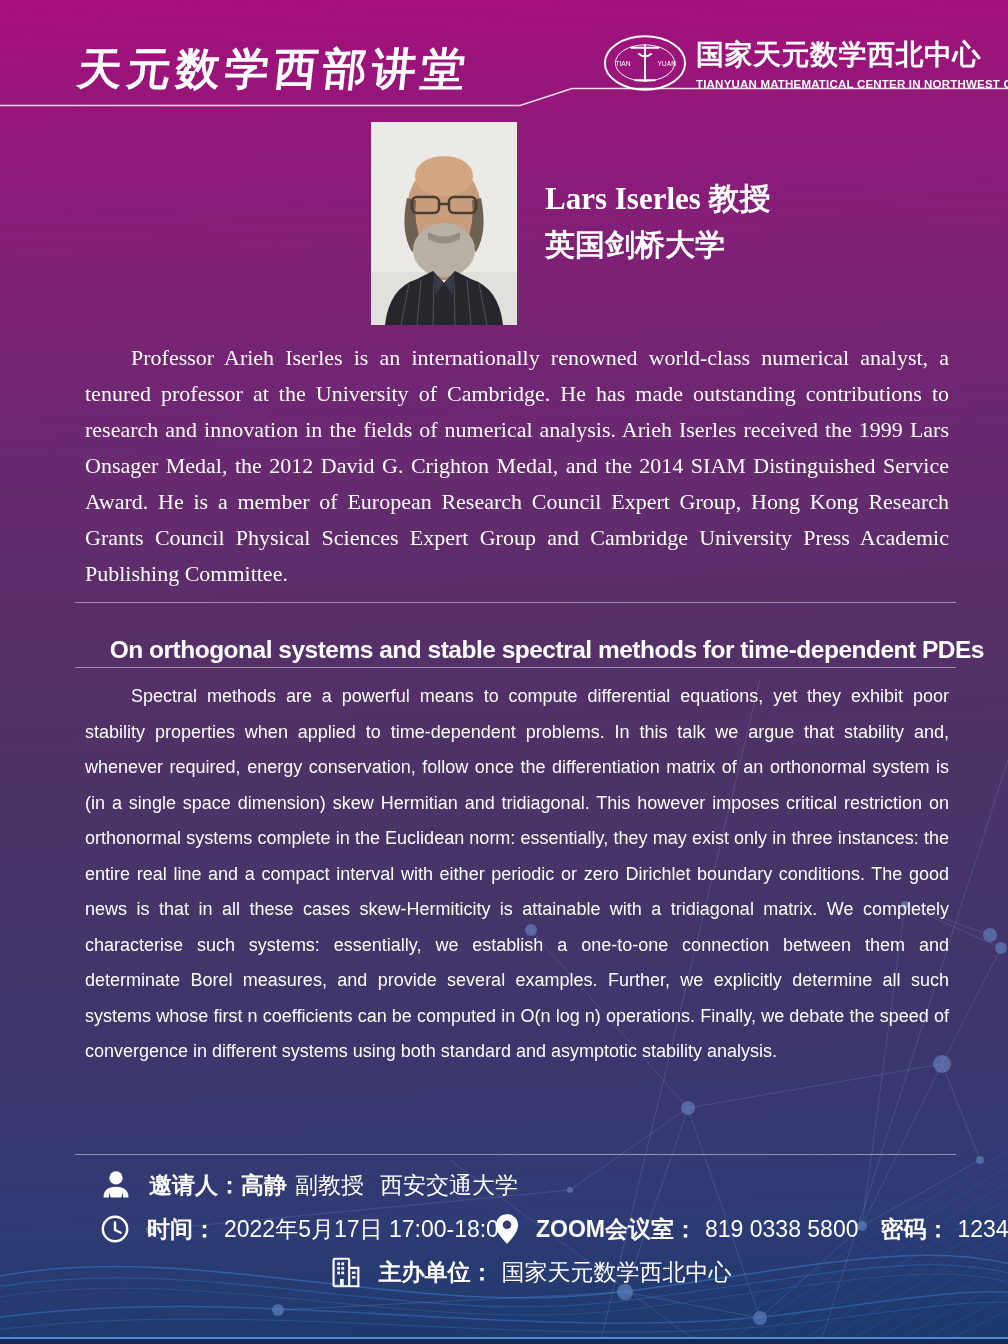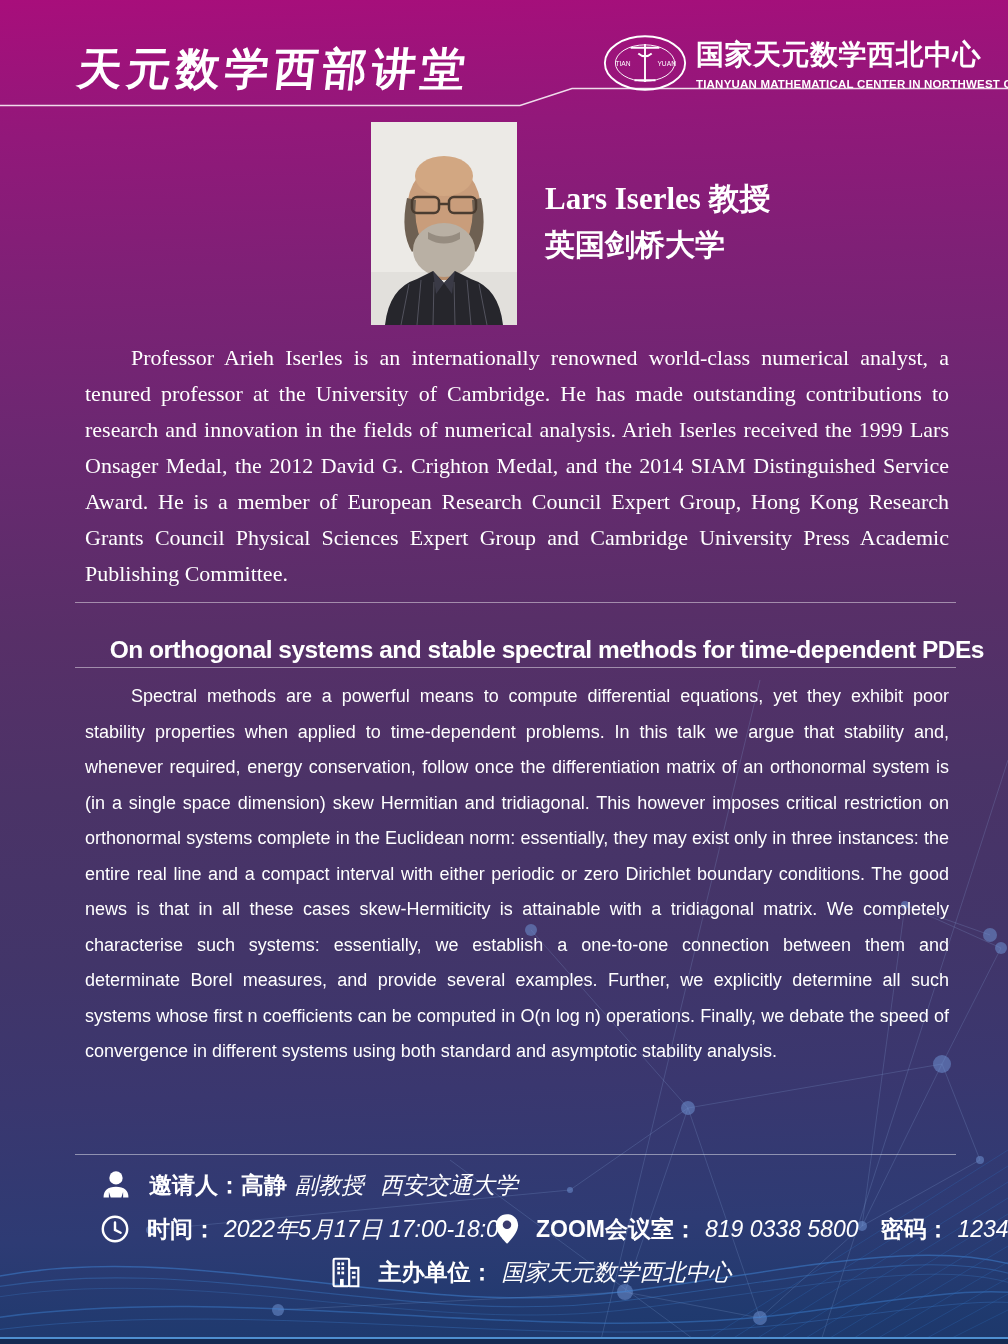--- a/index.html
+++ b/index.html
@@ -34,21 +34,21 @@
     letter-spacing:-0.5px;white-space:nowrap;}
   .abstract{position:absolute;left:85px;top:679px;width:864px;margin:0;
     font-family:Liberation Sans, sans-serif;font-size:18px;line-height:35.5px;
     text-align:justify;text-indent:46px;}
   
   .info-row{position:absolute;left:100px;width:860px;height:40px;display:flex;
     align-items:center;font-size:23px;}
   .row1{top:1165px;}.row2{top:1209px;}.row3{top:1252px;justify-content:center;}
   .row-icon{margin-right:17px;display:flex;align-items:center;}
   .lbl{font-weight:700;white-space:nowrap;}
-  .val{white-space:nowrap;font-style:italic;}
+  .val{white-space:nowrap;}
   .gap-s{margin-left:8px;}.gap-m{margin-left:16px;}.gap-l{margin-left:22px;}
   .cluster-zoom{position:absolute;left:395px;top:0;height:100%;display:flex;align-items:center;}
   
   .bottom-line{position:absolute;left:0;top:1337px;width:1008px;height:2px;background:#4f8fd0;}
   .bottom-dark{position:absolute;left:0;top:1339px;width:1008px;height:5px;background:#142a52;}
 </style>
 </head>
 <body>
 
 <div class="poster">

